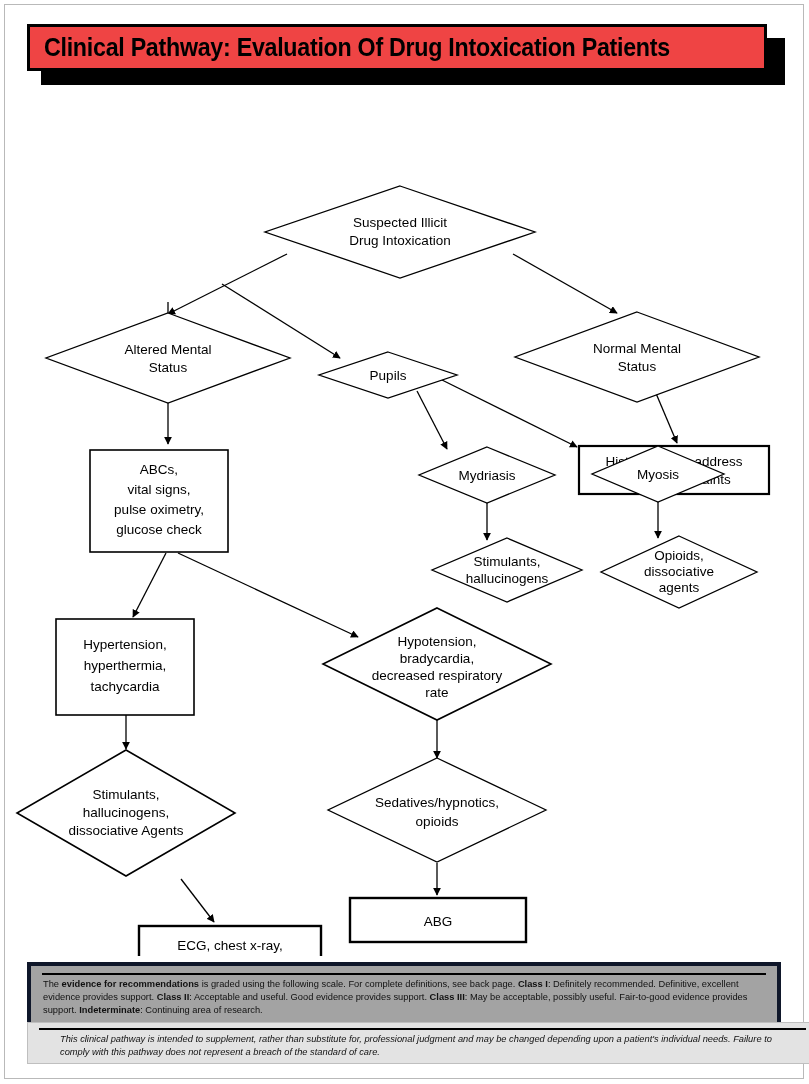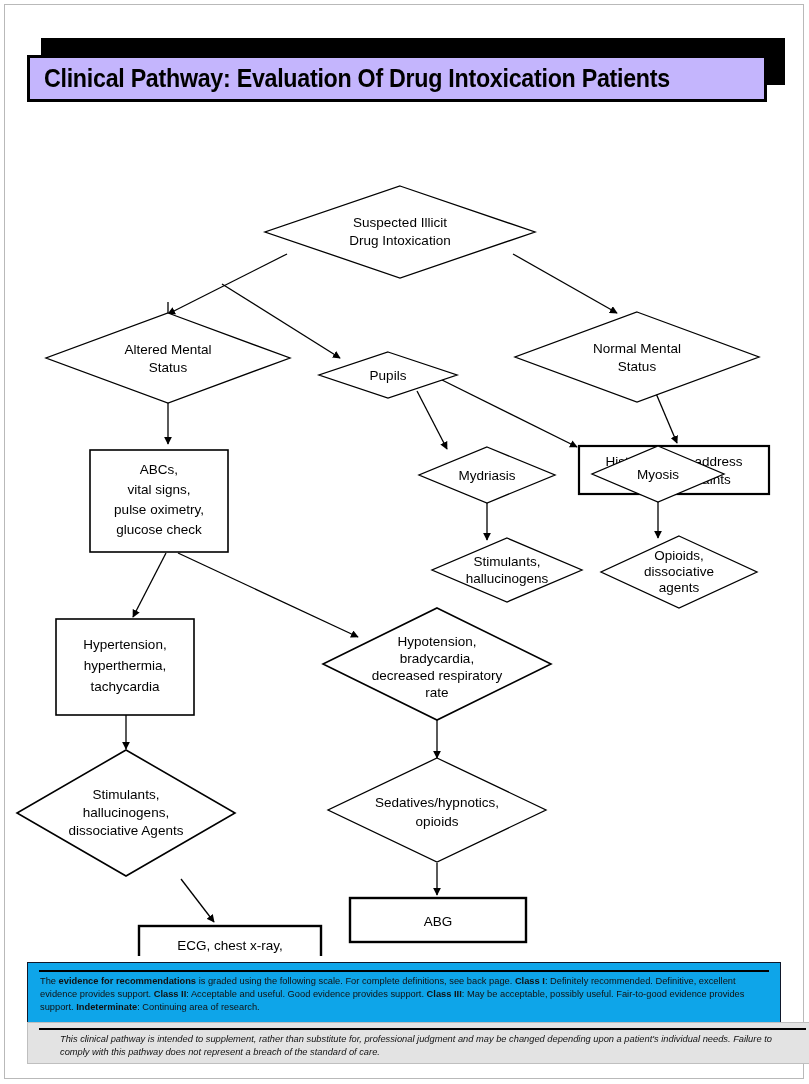--- a/index.html
+++ b/index.html
@@ -34,27 +34,26 @@
   }
 
   
   #title-banner {
     position: absolute;
     left: 27px;
     top: 24px;
     width: 740px;
     height: 47px;
     border: 3px solid #000000;
-    background: #c4b5fd;
+    background: #ef4444;
     box-sizing: border-box;
     z-index: 3;
     display: flex;
     align-items: center;
     padding-left: 14px;
-    margin-top: 31px;
   }
   #title-shadow {
     position: absolute;
     left: 41px;
     top: 38px;
     width: 744px;
     height: 47px;
     background: #000000;
     z-index: 2;
   }
@@ -84,23 +83,23 @@
     fill: #000000;
   }
 
   
   #footer-evidence {
     position: absolute;
     left: 27px;
     top: 962px;
     width: 754px;
     height: 70px;
-    background: #0ea5e9;
-    box-sizing: border-box;
-    border: 1px solid #0f172a;
+    background: #a3a3a3;
+    box-sizing: border-box;
+    border: 4px solid #0f172a;
     z-index: 3;
   }
   #footer-evidence .rule {
     position: absolute;
     left: 11px;
     top: 7px;
     right: 11px;
     height: 2px;
     background: #000000;
   }

